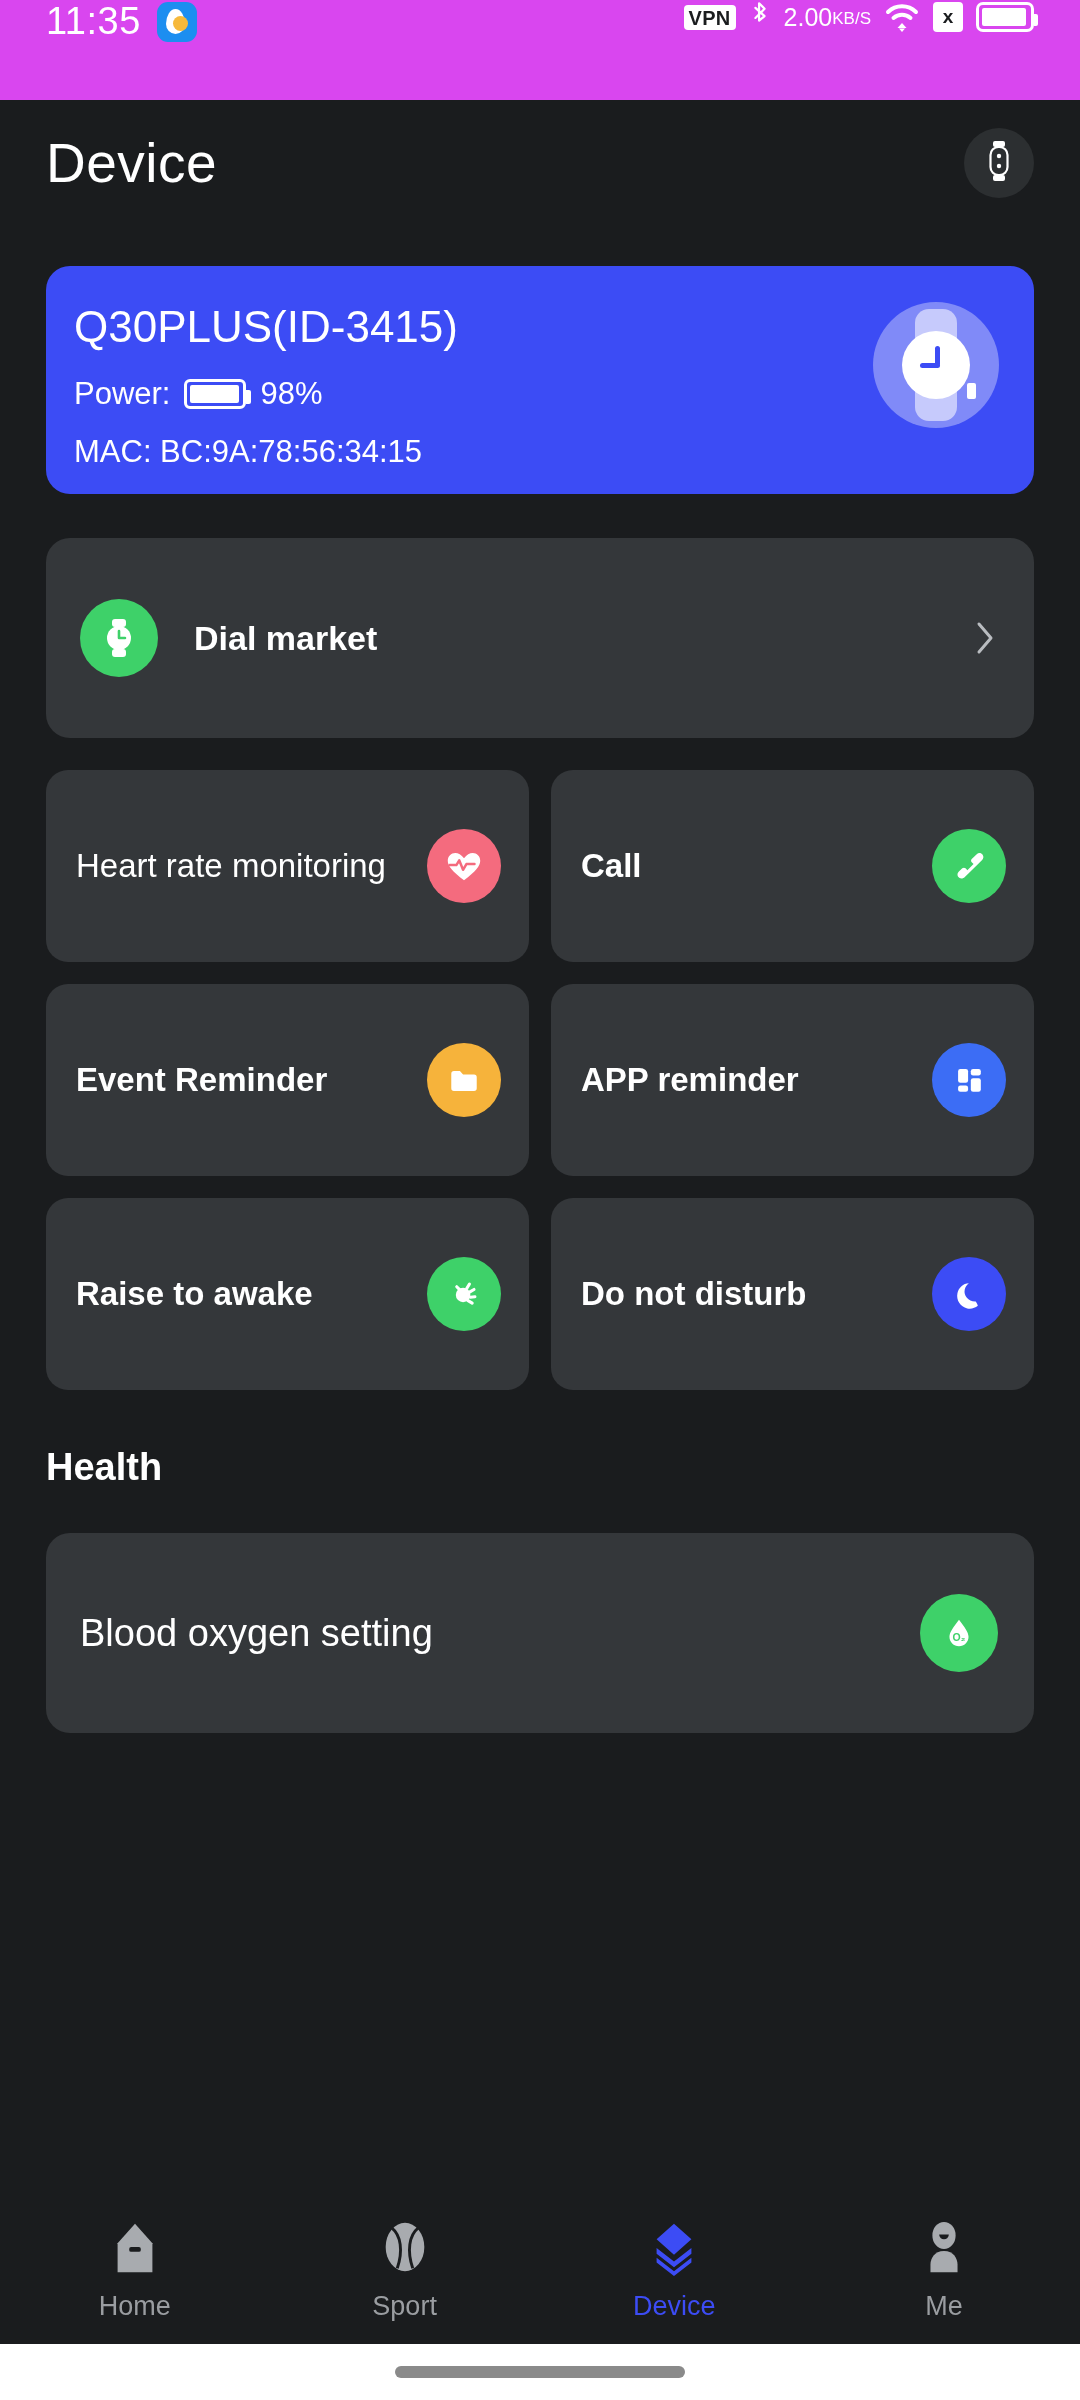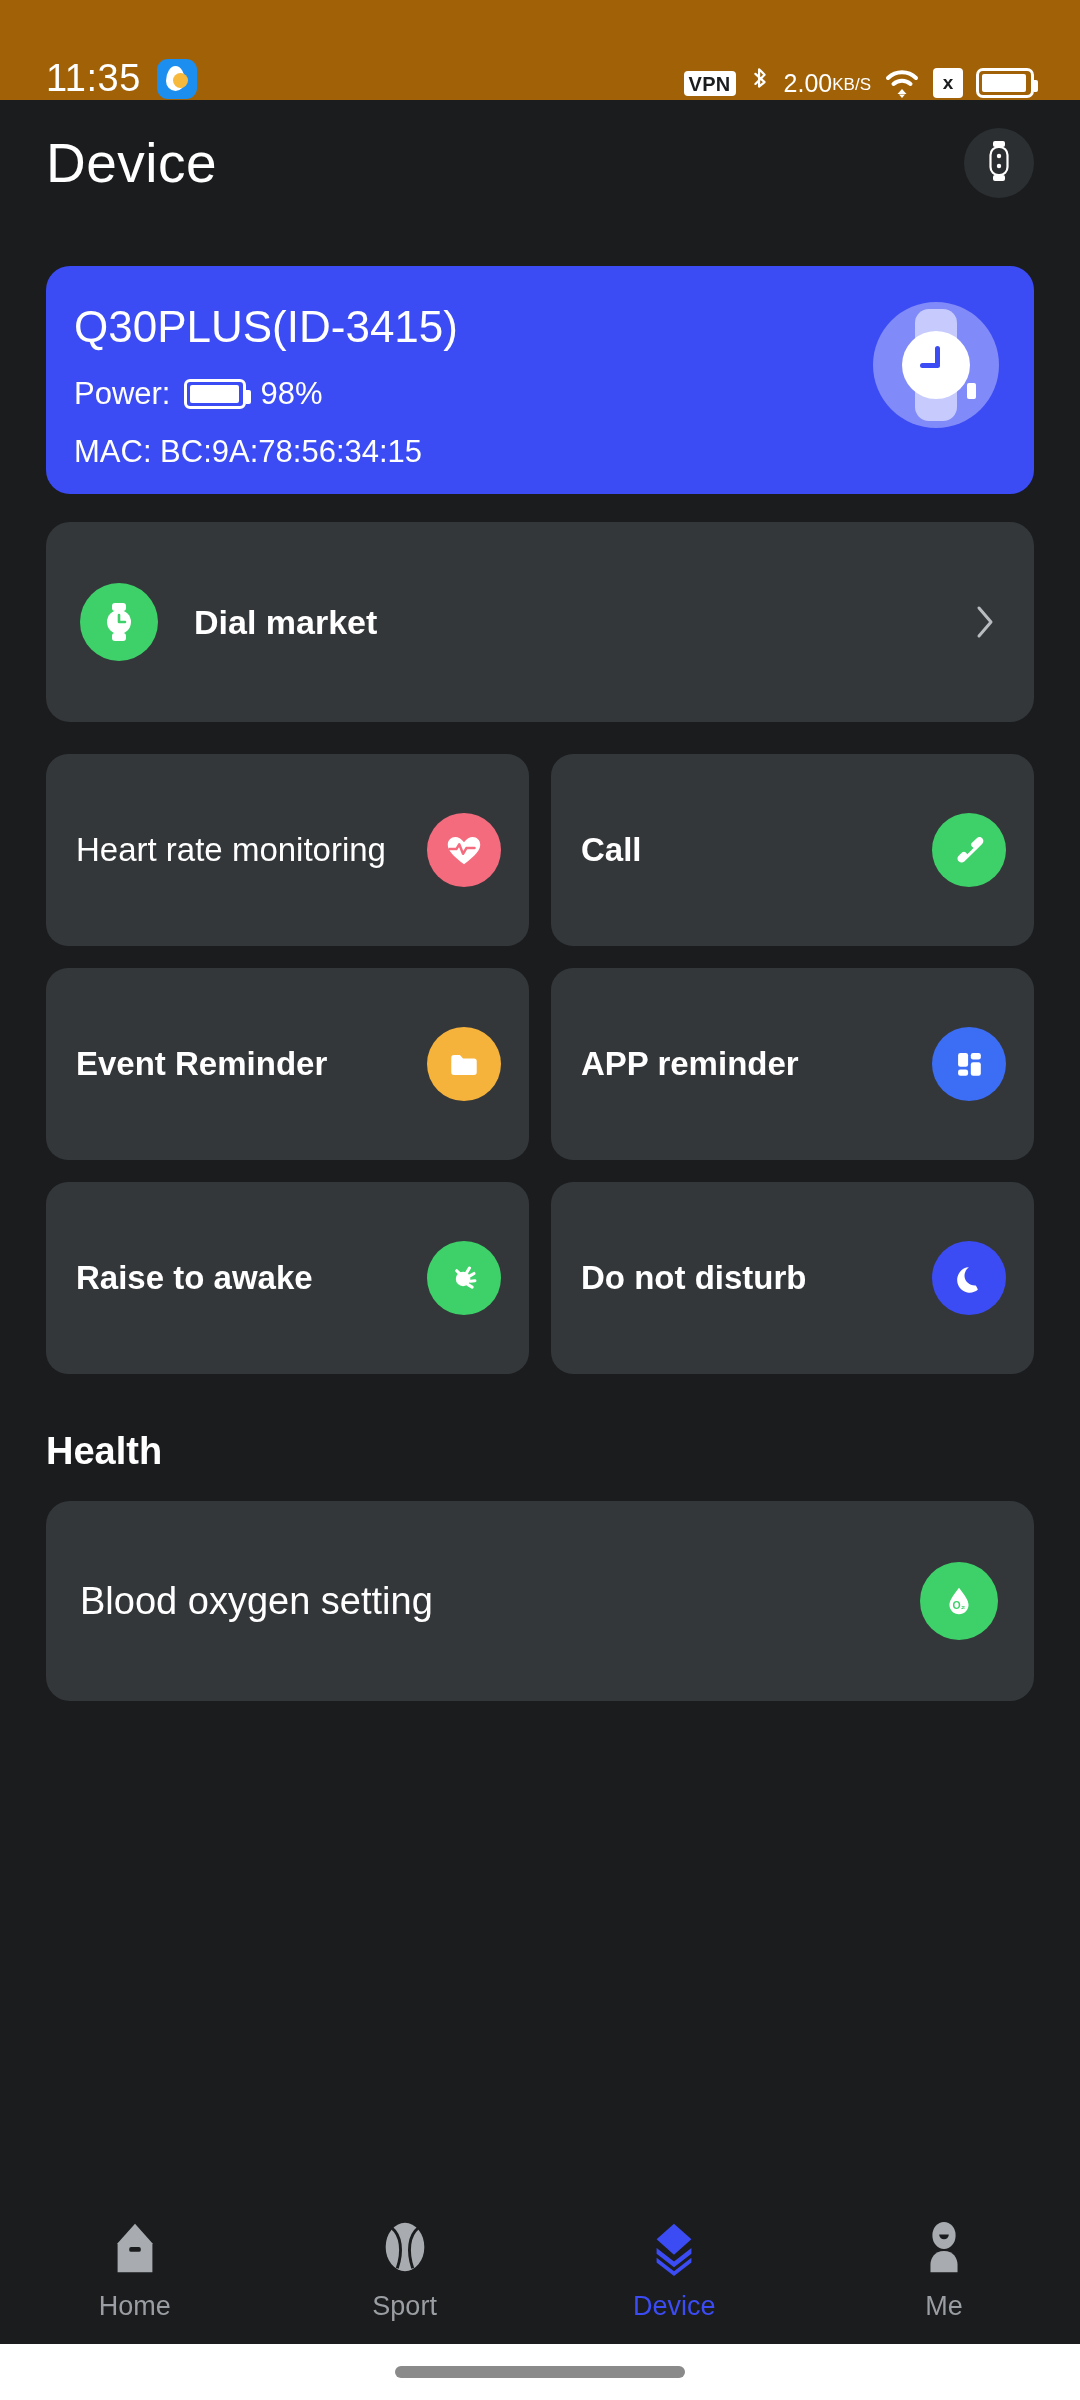--- a/index.html
+++ b/index.html
@@ -9,23 +9,23 @@
     font-family:"Liberation Sans", sans-serif;
     color:#ffffff;
     overflow:hidden;
     position:relative;
   }
 
   
   .statusbar {
     height:100px;
     display:flex;
-    align-items:flex-end;
+    align-items:flex-start;
     padding:0 46px;
-    background:#a16207;
+    background:#d946ef;
   }
   .sb-left { display:flex; align-items:center; gap:16px; }
   .sb-time { font-size:38px; font-weight:400; letter-spacing:.5px; color:#fff; }
   .weather-icon {
     width:40px; height:40px; border-radius:11px;
     background:#1c8ef0; position:relative; overflow:hidden;
   }
   .weather-icon::before{
     content:""; position:absolute; left:9px; top:7px;
     width:19px; height:25px; border-radius:50% 50% 50% 50%/60% 60% 40% 40%;
@@ -129,21 +129,21 @@
     width:9px; height:16px; background:#ffffff; border-radius:2px;
   }
 
   
   .row-card {
     background:#34373a;
     border-radius:24px;
     height:200px;
     display:flex; align-items:center;
     padding:0 36px 0 34px;
-    margin-top:28px;
+    margin-top:44px;
   }
   .row-icon {
     width:78px; height:78px; border-radius:50%;
     display:flex; align-items:center; justify-content:center;
     flex:0 0 auto;
   }
   .row-label { font-size:34px; font-weight:700; margin-left:36px; }
   .row-label.light { font-weight:400; font-size:38px; margin-left:0; }
   .row-grow { flex:1; }
   .chevron { width:26px; height:44px; }

